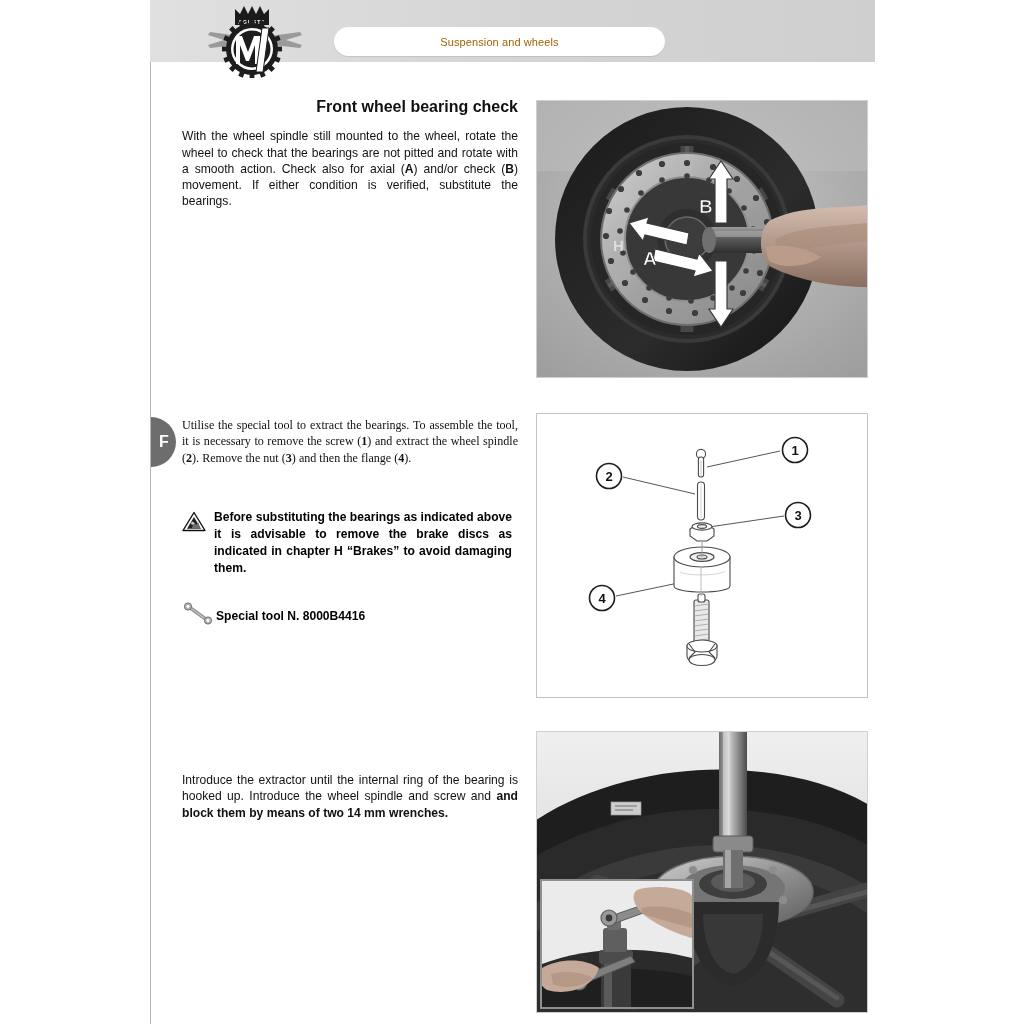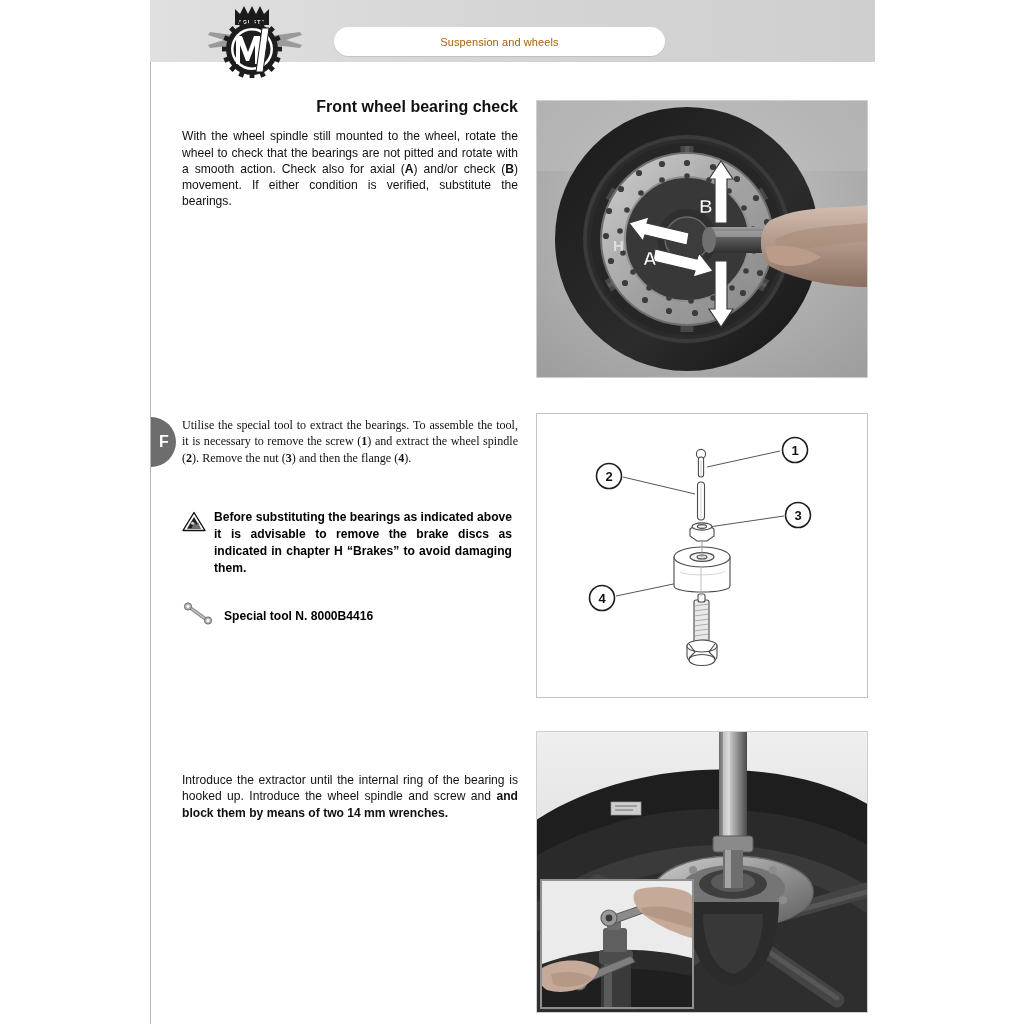--- a/index.html
+++ b/index.html
@@ -127,21 +127,20 @@
     margin-top: 2px;
   }
 
   
   #special-tool {
     position: absolute;
     left: 182px;
     top: 601px;
     width: 336px;
     display: flex;
-    gap: 8px;
     align-items: center;
   }
   #special-tool .tool-text {
     font-size: 12.1px;
     font-weight: bold;
     line-height: 16px;
   }
 
   
   .figure {

